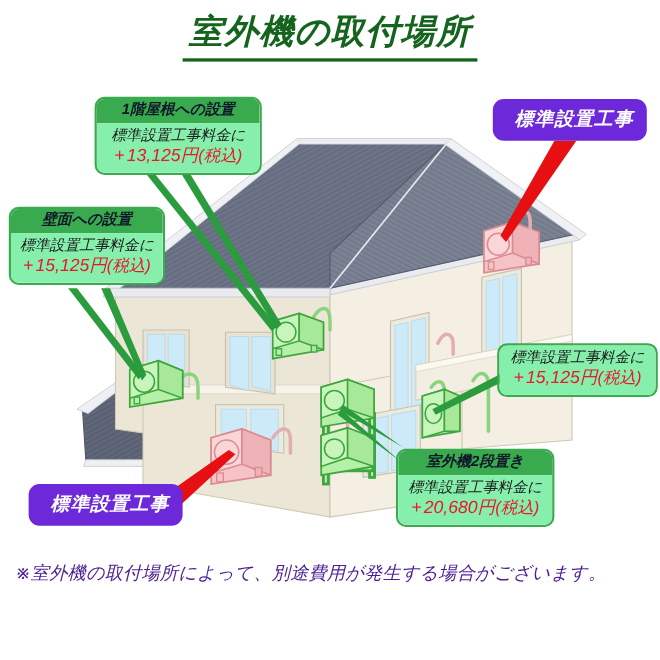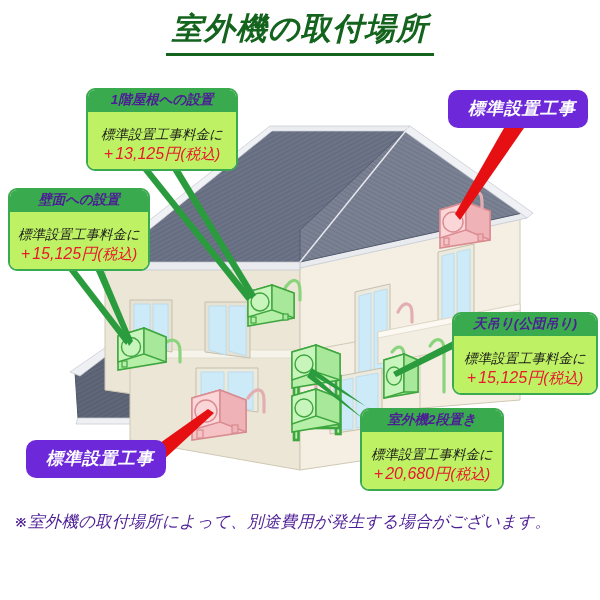--- a/index.html
+++ b/index.html
@@ -50,32 +50,32 @@
     position: absolute;
     background: #ffffff;
     border: 2px solid #3aaa4e;
     border-radius: 9px;
     box-sizing: border-box;
     overflow: hidden;
     z-index: 6;
   }
   .callout-head {
     background: #3aaa4e;
-    color: #4c1d95;
+    color: #0f172a;
     font-size: 13.5px;
     font-weight: bold;
     text-align: center;
     padding: 3px 4px 4px 4px;
     letter-spacing: 0px;
     line-height: 1.1;
     white-space: nowrap;
   }
   .callout-body {
-    padding: 15px 6px 5px 6px;
-    background: #bef264;
+    padding: 3px 6px 5px 6px;
+    background: #86efac;
   }
   .callout-line1 {
     font-size: 13.5px;
     color: #1a1a1a;
     text-align: center;
     line-height: 1.2;
     white-space: nowrap;
   }
   .callout-price {
     font-size: 16px;
@@ -331,21 +331,20 @@
     <div class="callout-head">壁面への設置</div>
     <div class="callout-body">
       <div class="callout-line1">標準設置工事料金に</div>
       <div class="callout-price">
         <span class="plus">+</span><span>15,125</span><span>円</span><span class="tax">(税込)</span>
       </div>
     </div>
   </div>
 
   <div class="callout" style="left:452px; top:312px; width:146px;">
-    <div class="callout-head">天吊り(公団吊り)</div>
     <div class="callout-body">
       <div class="callout-line1">標準設置工事料金に</div>
       <div class="callout-price">
         <span class="plus">+</span><span>15,125</span><span>円</span><span class="tax">(税込)</span>
       </div>
     </div>
   </div>
 
   <div class="callout" style="left:360px; top:408px; width:144px;">
     <div class="callout-head">室外機2段置き</div>

